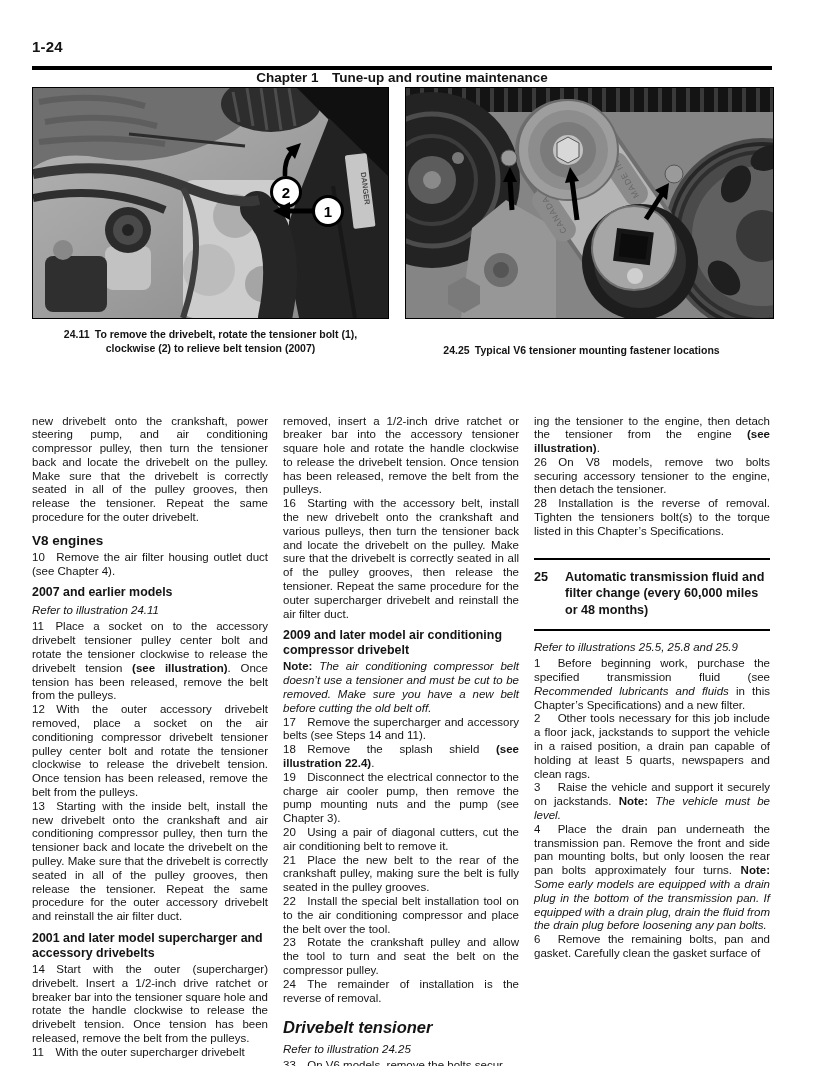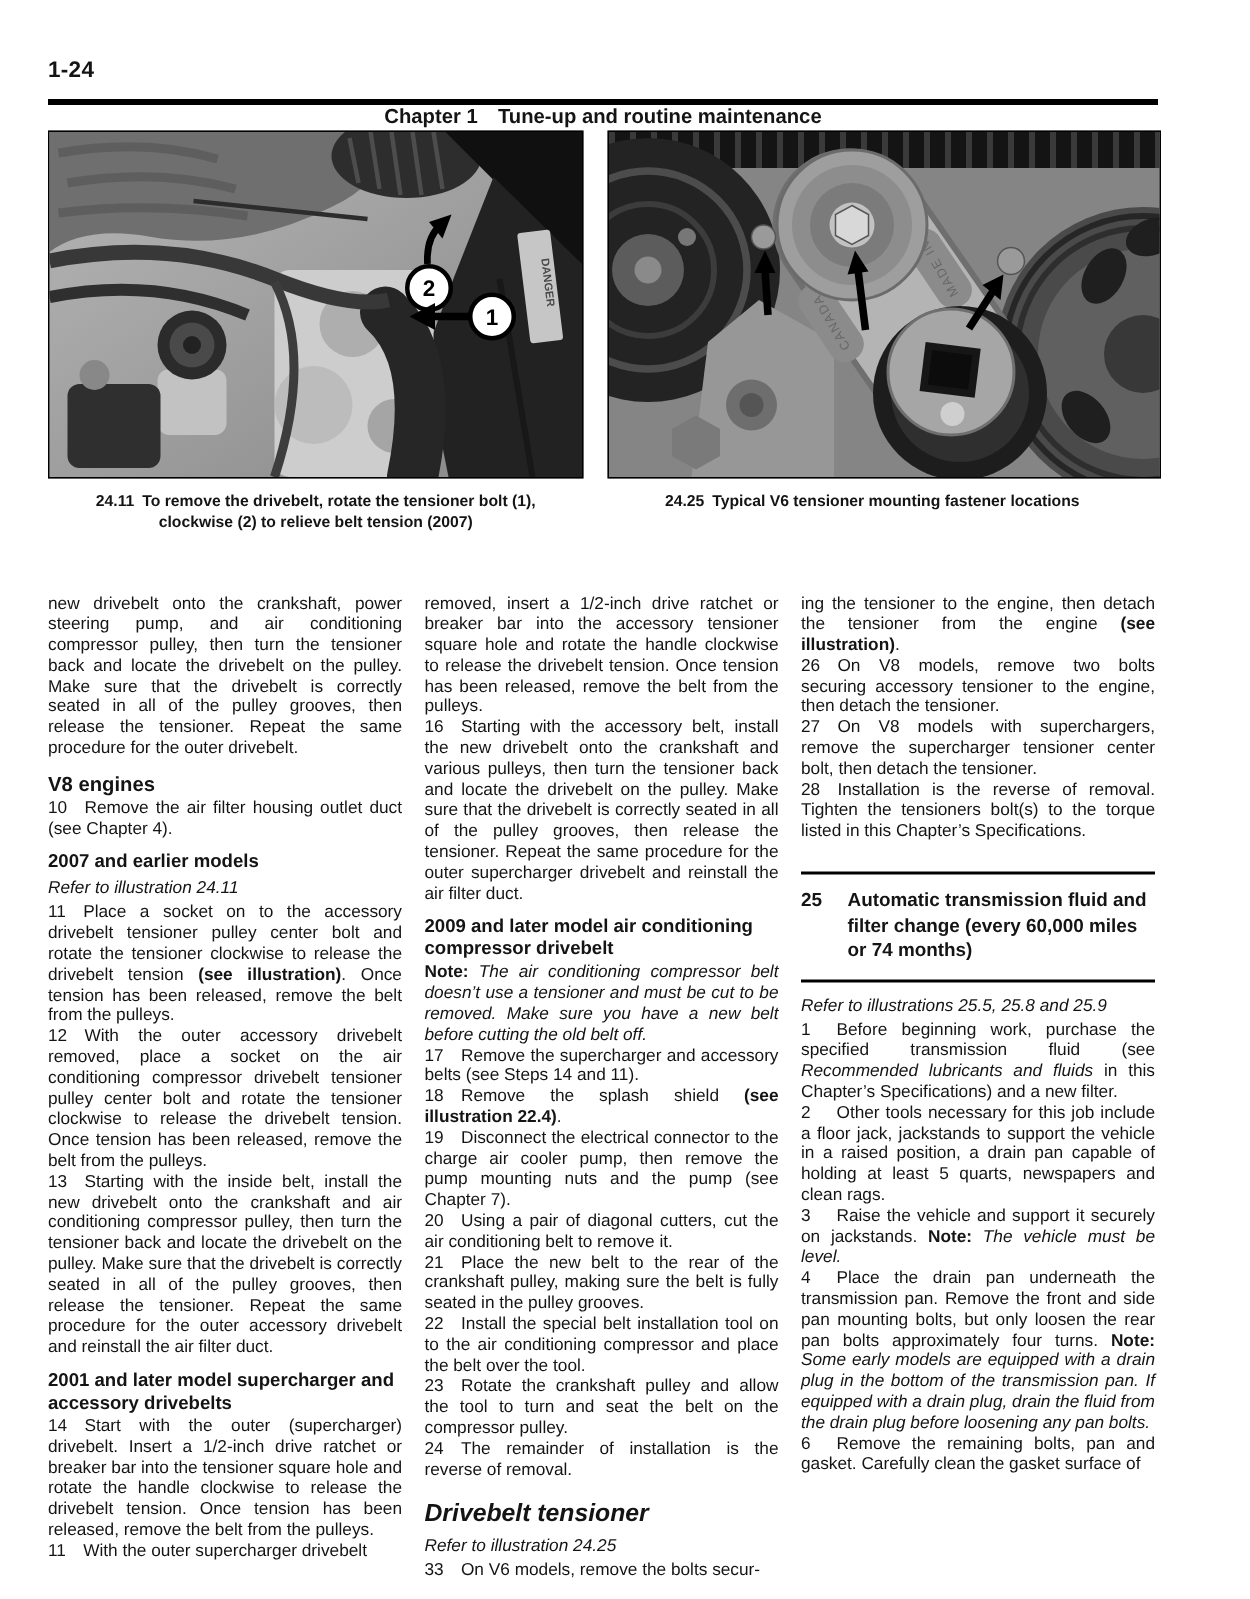--- a/index.html
+++ b/index.html
@@ -20,21 +20,21 @@
 
   
   .figures{display:flex;gap:16px;margin-top:17px;}
   figure{margin:0;}
   .photo{border:1px solid #000;line-height:0;background:#8d8d8d;}
   .captions{display:flex;gap:8px;margin-top:8px;}
   .caption{font-size:10.5px;font-weight:bold;line-height:14px;text-align:center;}
   .caption.c1{width:357px;}
   .caption.c1 .inner{max-width:325px;margin:0 auto;}
   .caption.c2{width:369px;}
-  .caption.c2 .inner{max-width:340px;margin:0 auto;}
+  .caption.c2 .inner{max-width:340px;margin:16px auto;}
 
   
   .columns{display:flex;gap:15px;margin-top:42px;}
   .col{width:236px;flex:0 0 236px;}
   .b-para{font-size:11.5px;line-height:13.8px;text-align:justify;margin:0;}
   .b-hgroup{font-size:13.5px;font-weight:bold;line-height:16px;margin:8px 0 2px;}
   .b-hsub{font-size:12.4px;font-weight:bold;line-height:15px;margin:7px 0 2px;}
   .b-ref{font-size:11.5px;font-style:italic;line-height:14px;margin:3px 0 3px;}
   .b-hitalic{font-size:16.5px;font-weight:bold;font-style:italic;line-height:19px;margin:13px 0 5px;}
   .b-section{display:flex;border-top:2px solid #000;border-bottom:2px solid #000;
@@ -222,38 +222,37 @@
           <div class="b-para">14 Start with the outer (supercharger) drivebelt. Insert a 1/2-inch drive ratchet or breaker bar into the tensioner square hole and rotate the handle clockwise to release the drivebelt tension. Once tension has been released, remove the belt from the pulleys.</div>
           <div class="b-para">11 With the outer supercharger drivebelt</div>
         </div>
       <div class="col">
           <div class="b-para">removed, insert a 1/2-inch drive ratchet or breaker bar into the accessory tensioner square hole and rotate the handle clockwise to release the drivebelt tension. Once tension has been released, remove the belt from the pulleys.</div>
           <div class="b-para">16 Starting with the accessory belt, install the new drivebelt onto the crankshaft and various pulleys, then turn the tensioner back and locate the drivebelt on the pulley. Make sure that the drivebelt is correctly seated in all of the pulley grooves, then release the tensioner. Repeat the same procedure for the outer supercharger drivebelt and reinstall the air filter duct.</div>
           <div class="b-hsub">2009 and later model air conditioning compressor drivebelt</div>
           <div class="b-para"><b>Note:</b> <i>The air conditioning compressor belt doesn’t use a tensioner and must be cut to be removed. Make sure you have a new belt before cutting the old belt off.</i></div>
           <div class="b-para">17 Remove the supercharger and accessory belts (see Steps 14 and 11).</div>
           <div class="b-para">18 Remove the splash shield <b>(see illustration 22.4)</b>.</div>
-          <div class="b-para">19 Disconnect the electrical connector to the charge air cooler pump, then remove the pump mounting nuts and the pump (see Chapter 7).</div>
+          <div class="b-para">19 Disconnect the electrical connector to the charge air cooler pump, then remove the pump mounting nuts and the pump (see Chapter 3).</div>
           <div class="b-para">20 Using a pair of diagonal cutters, cut the air conditioning belt to remove it.</div>
           <div class="b-para">21 Place the new belt to the rear of the crankshaft pulley, making sure the belt is fully seated in the pulley grooves.</div>
           <div class="b-para">22 Install the special belt installation tool on to the air conditioning compressor and place the belt over the tool.</div>
           <div class="b-para">23 Rotate the crankshaft pulley and allow the tool to turn and seat the belt on the compressor pulley.</div>
           <div class="b-para">24 The remainder of installation is the reverse of removal.</div>
           <div class="b-hitalic">Drivebelt tensioner</div>
           <div class="b-ref">Refer to illustration 24.25</div>
           <div class="b-para">33 On V6 models, remove the bolts secur-</div>
         </div>
       <div class="col">
           <div class="b-para">ing the tensioner to the engine, then detach the tensioner from the engine <b>(see illustration)</b>.</div>
           <div class="b-para">26 On V8 models, remove two bolts securing accessory tensioner to the engine, then detach the tensioner.</div>
-          <div class="b-para">27 On V8 models with superchargers, remove the supercharger tensioner center bolt, then detach the tensioner.</div>
           <div class="b-para">28 Installation is the reverse of removal. Tighten the tensioners bolt(s) to the torque listed in this Chapter’s Specifications.</div>
           <div class="b-section">
             <span class="sec-num">25</span>
-            <span class="sec-title">Automatic transmission fluid and filter change (every 60,000 miles or 74 months)</span>
+            <span class="sec-title">Automatic transmission fluid and filter change (every 60,000 miles or 48 months)</span>
           </div>
           <div class="b-ref">Refer to illustrations 25.5, 25.8 and 25.9</div>
           <div class="b-para">1  Before beginning work, purchase the specified transmission fluid (see <i>Recommended lubricants and fluids</i> in this Chapter’s Specifications) and a new filter.</div>
           <div class="b-para">2  Other tools necessary for this job include a floor jack, jackstands to support the vehicle in a raised position, a drain pan capable of holding at least 5 quarts, newspapers and clean rags.</div>
           <div class="b-para">3  Raise the vehicle and support it securely on jackstands. <b>Note:</b> <i>The vehicle must be level.</i></div>
           <div class="b-para">4  Place the drain pan underneath the transmission pan. Remove the front and side pan mounting bolts, but only loosen the rear pan bolts approximately four turns. <b>Note:</b> <i>Some early models are equipped with a drain plug in the bottom of the transmission pan. If equipped with a drain plug, drain the fluid from the drain plug before loosening any pan bolts.</i></div>
           <div class="b-para">6  Remove the remaining bolts, pan and gasket. Carefully clean the gasket surface of</div>
         </div>
     </main>
 

